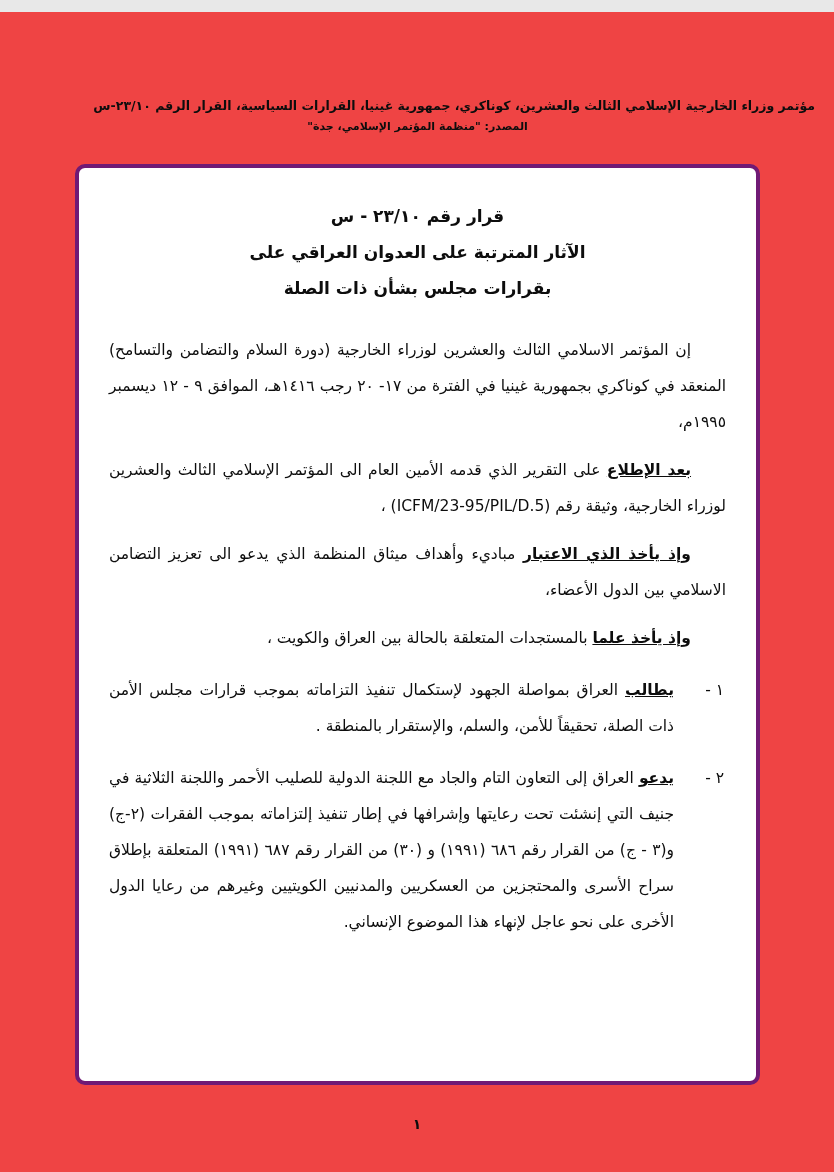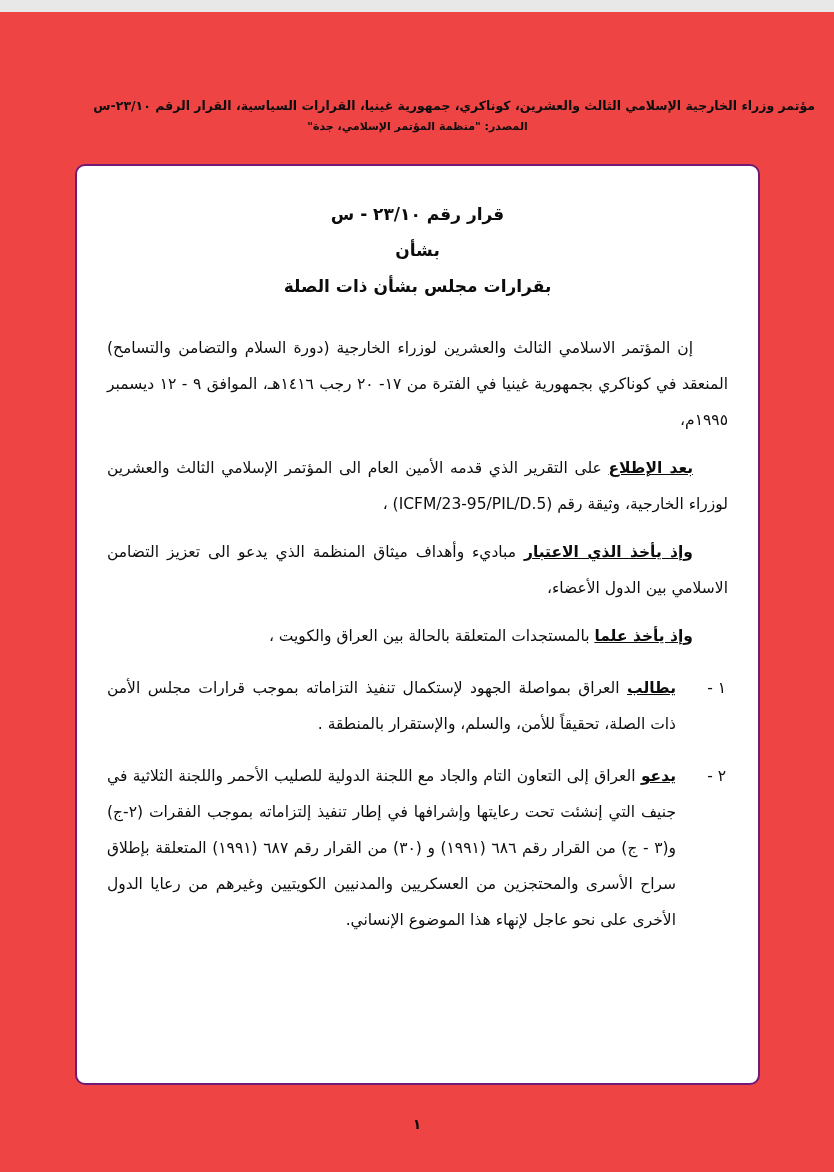--- a/index.html
+++ b/index.html
@@ -35,21 +35,21 @@
     font-weight: bold;
   }
   
   .doc-box {
     position: absolute;
     left: 75px;
     top: 152px;
     width: 685px;
     height: 921px;
     box-sizing: border-box;
-    border: 2px solid #701a75;
+    border: 4px solid #701a75;
     border-radius: 10px;
     background: #ffffff;
     overflow: hidden;
   }
   .doc-content {
     direction: rtl;
     padding: 30px 30px 0 30px;
     font-size: 15.5px;
     line-height: 36px;
   }
@@ -100,21 +100,21 @@
   <div class="hdr">
     <div class="hdr-line1">مؤتمر وزراء الخارجية الإسلامي الثالث والعشرين، كوناكري، جمهورية غينيا، القرارات السياسية، القرار الرقم ٢٣/١٠-س</div>
     <div class="hdr-line2">المصدر:  "منظمة المؤتمر الإسلامي، جدة"</div>
   </div>
 
   <div class="doc-box">
     <div class="doc-content">
 
       <div class="title-block">
         <div>قرار رقم ٢٣/١٠ - س</div>
-        <div>بشأن</div>
+        <div>الآثار المترتبة على العدوان العراقي على</div>
         <div>بقرارات مجلس بشأن ذات الصلة</div>
       </div>
 
       <p class="para"><span class="lead"></span><span>إن المؤتمر الاسلامي الثالث والعشرين لوزراء الخارجية (دورة السلام والتضامن والتسامح) المنعقد في كوناكري بجمهورية غينيا في الفترة من ١٧- ٢٠ رجب ١٤١٦هـ، الموافق ٩ - ١٢ ديسمبر ١٩٩٥م،</span></p>
 
       <p class="para"><span class="lead">بعد الإطلاع</span><span> على التقرير الذي قدمه الأمين العام الى المؤتمر الإسلامي الثالث والعشرين لوزراء الخارجية، وثيقة رقم (ICFM/23-95/PIL/D.5) ،</span></p>
 
       <p class="para"><span class="lead">وإذ يأخذ الذي الاعتبار</span><span> مباديء وأهداف ميثاق المنظمة الذي يدعو الى تعزيز التضامن الاسلامي بين الدول الأعضاء،</span></p>
 
       <p class="para"><span class="lead">وإذ يأخذ علما</span><span> بالمستجدات المتعلقة بالحالة بين العراق والكويت ،</span></p>

